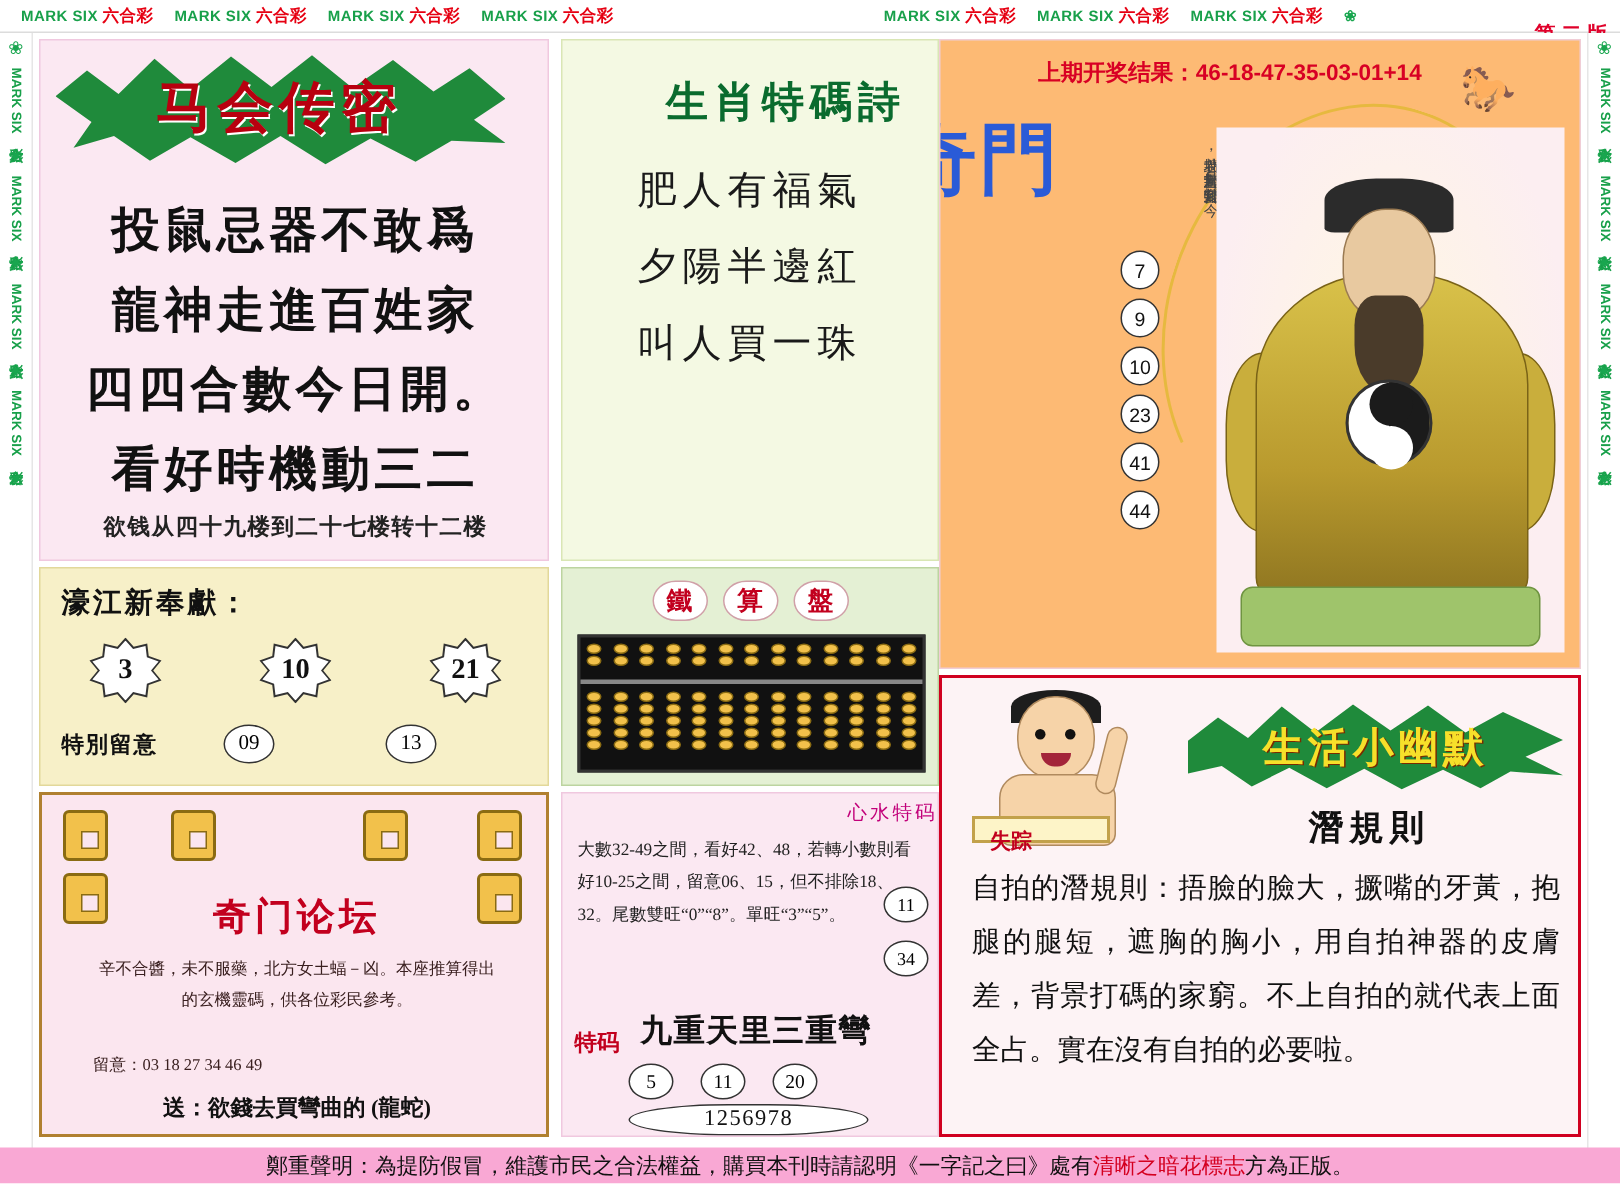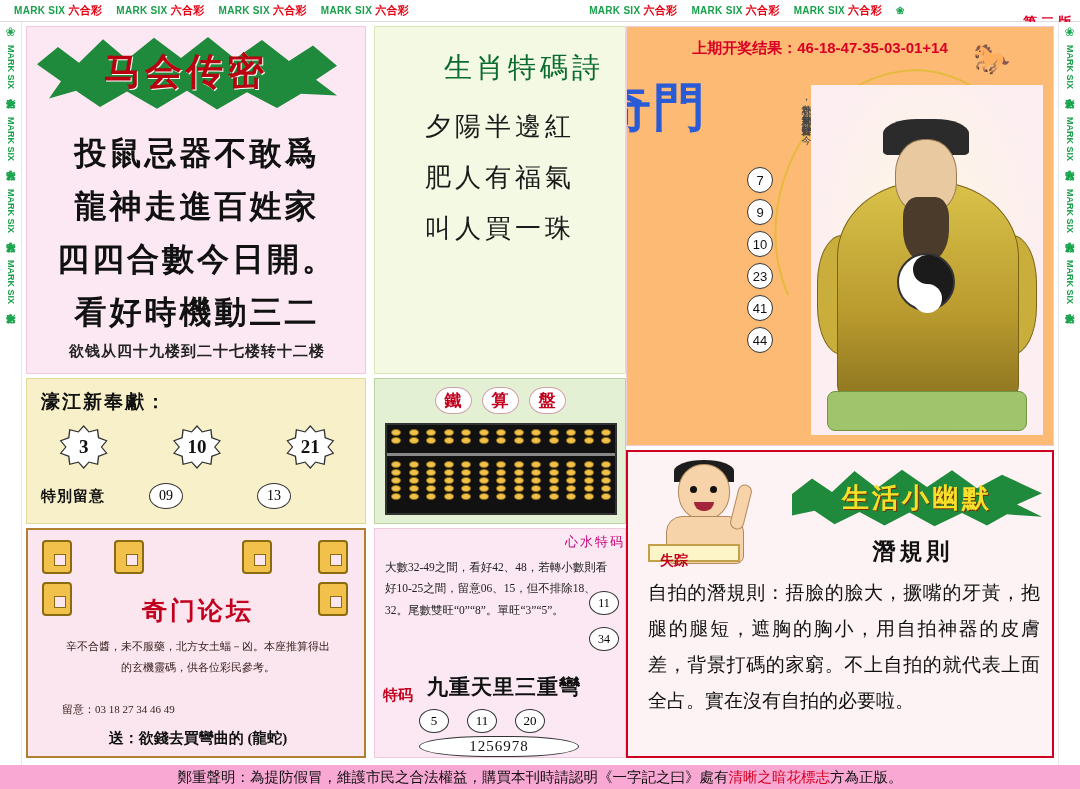--- a/index.html
+++ b/index.html
@@ -78,21 +78,21 @@
   }
   .pA .foot {
     position:absolute; left:0; bottom:12px; width:340px; text-align:center;
     font-size:15px; color:#222; font-weight:bold; letter-spacing:1px;
   }
 
   
   .pB { left:352px; top:4px; width:252px; height:348px; background:#f4f9e3; border:1px solid #d9e6b5; }
   .pB .head {
     text-align:center; margin-top:22px;
-    font-size:28px; font-weight:normal; color:#0a6b2e;
+    font-size:28px; font-weight:bold; color:#0a6b2e;
     font-family:"DejaVu Serif", serif; letter-spacing:4px;padding-left:48px;
   }
   .pB .poem { margin-top:22px; }
   .pB .poem div {
     text-align:center; font-size:26px; color:#1a1a1a; margin:16px 0;
     font-family:"DejaVu Serif", serif; letter-spacing:4px;
   }
 
   
   .pC { left:604px; top:4px; width:428px; height:420px; background:#fdba74; border:1px solid #f0cdd6; }
@@ -345,22 +345,22 @@
         <div>龍神走進百姓家</div>
         <div>四四合數今日開。</div>
         <div>看好時機動三二</div>
       </div>
       <div class="foot">欲钱从四十九楼到二十七楼转十二楼</div>
     </div>
 
     <div class="panel pB">
       <div class="head">生肖特碼詩</div>
       <div class="poem">
+        <div>肥人有福氣</div>
         <div>夕陽半邊紅</div>
-        <div>肥人有福氣</div>
         <div>叫人買一珠</div>
       </div>
     </div>
 
     <div class="panel pC">
       <div class="result">
         <span>上期开奖结果：</span><span>46-18-47-35-03-01+14</span>
       </div>
       <div class="arc"></div>
       <div class="qimen">奇門</div>

